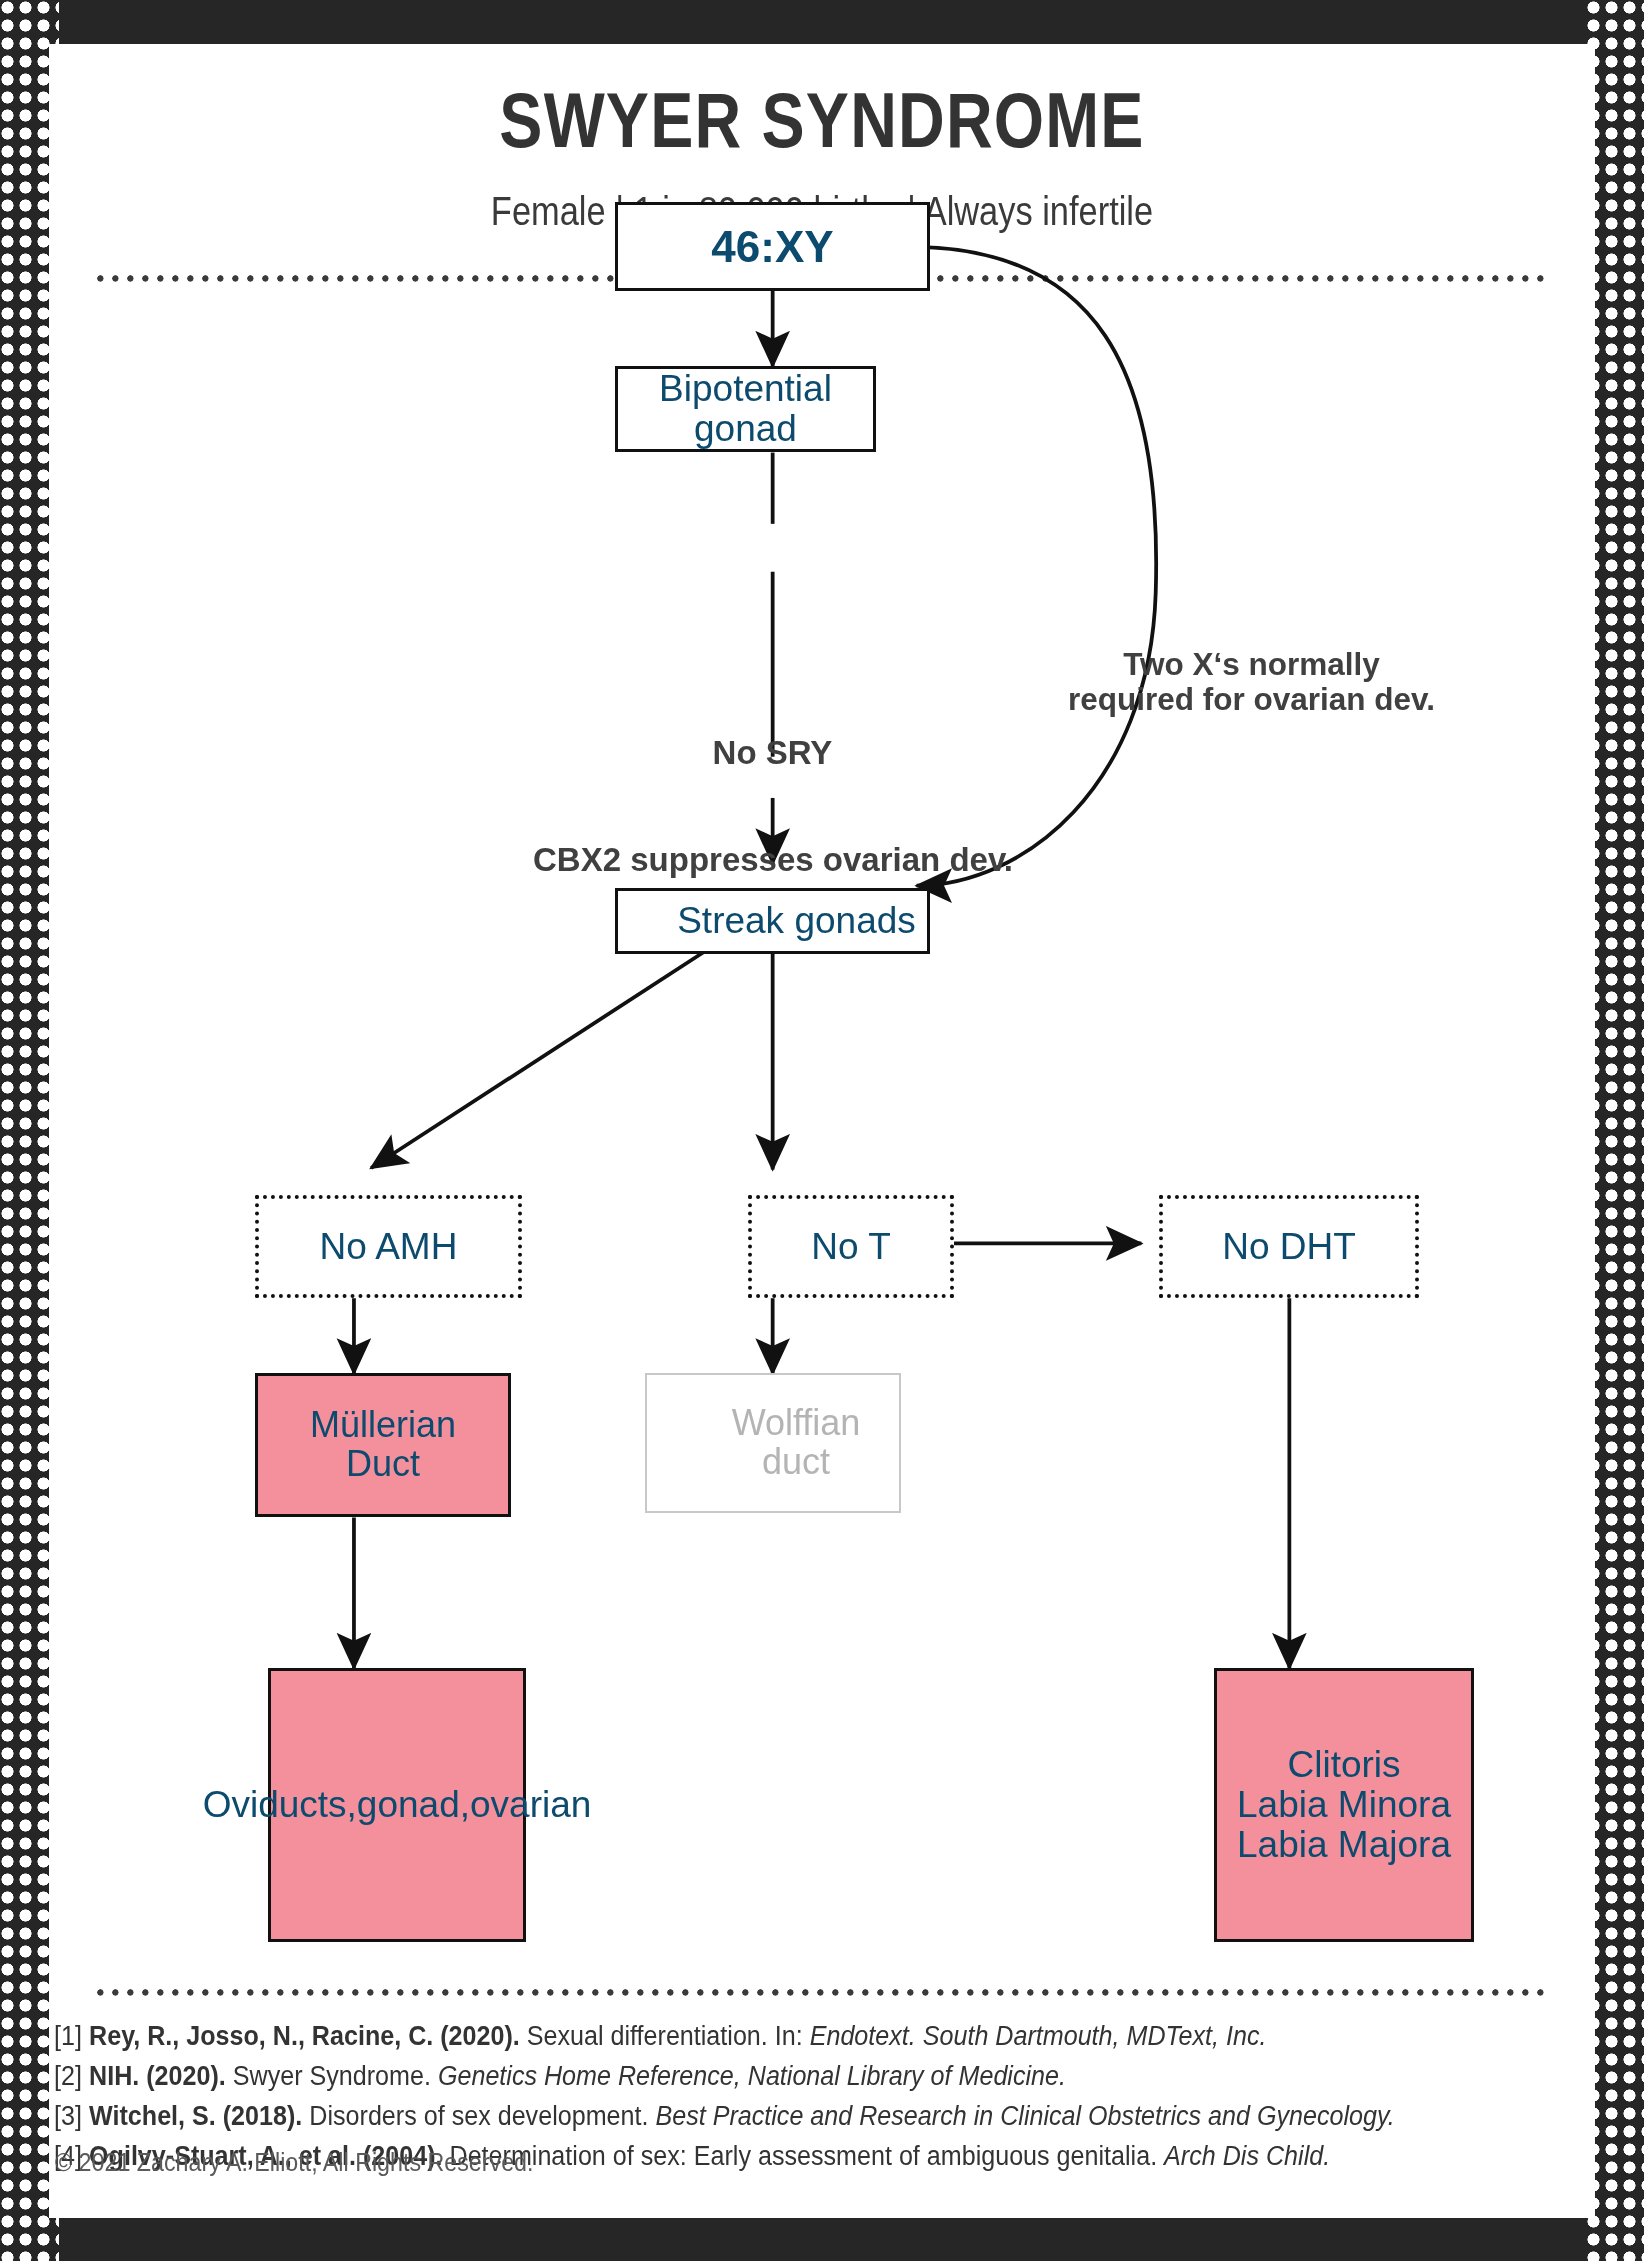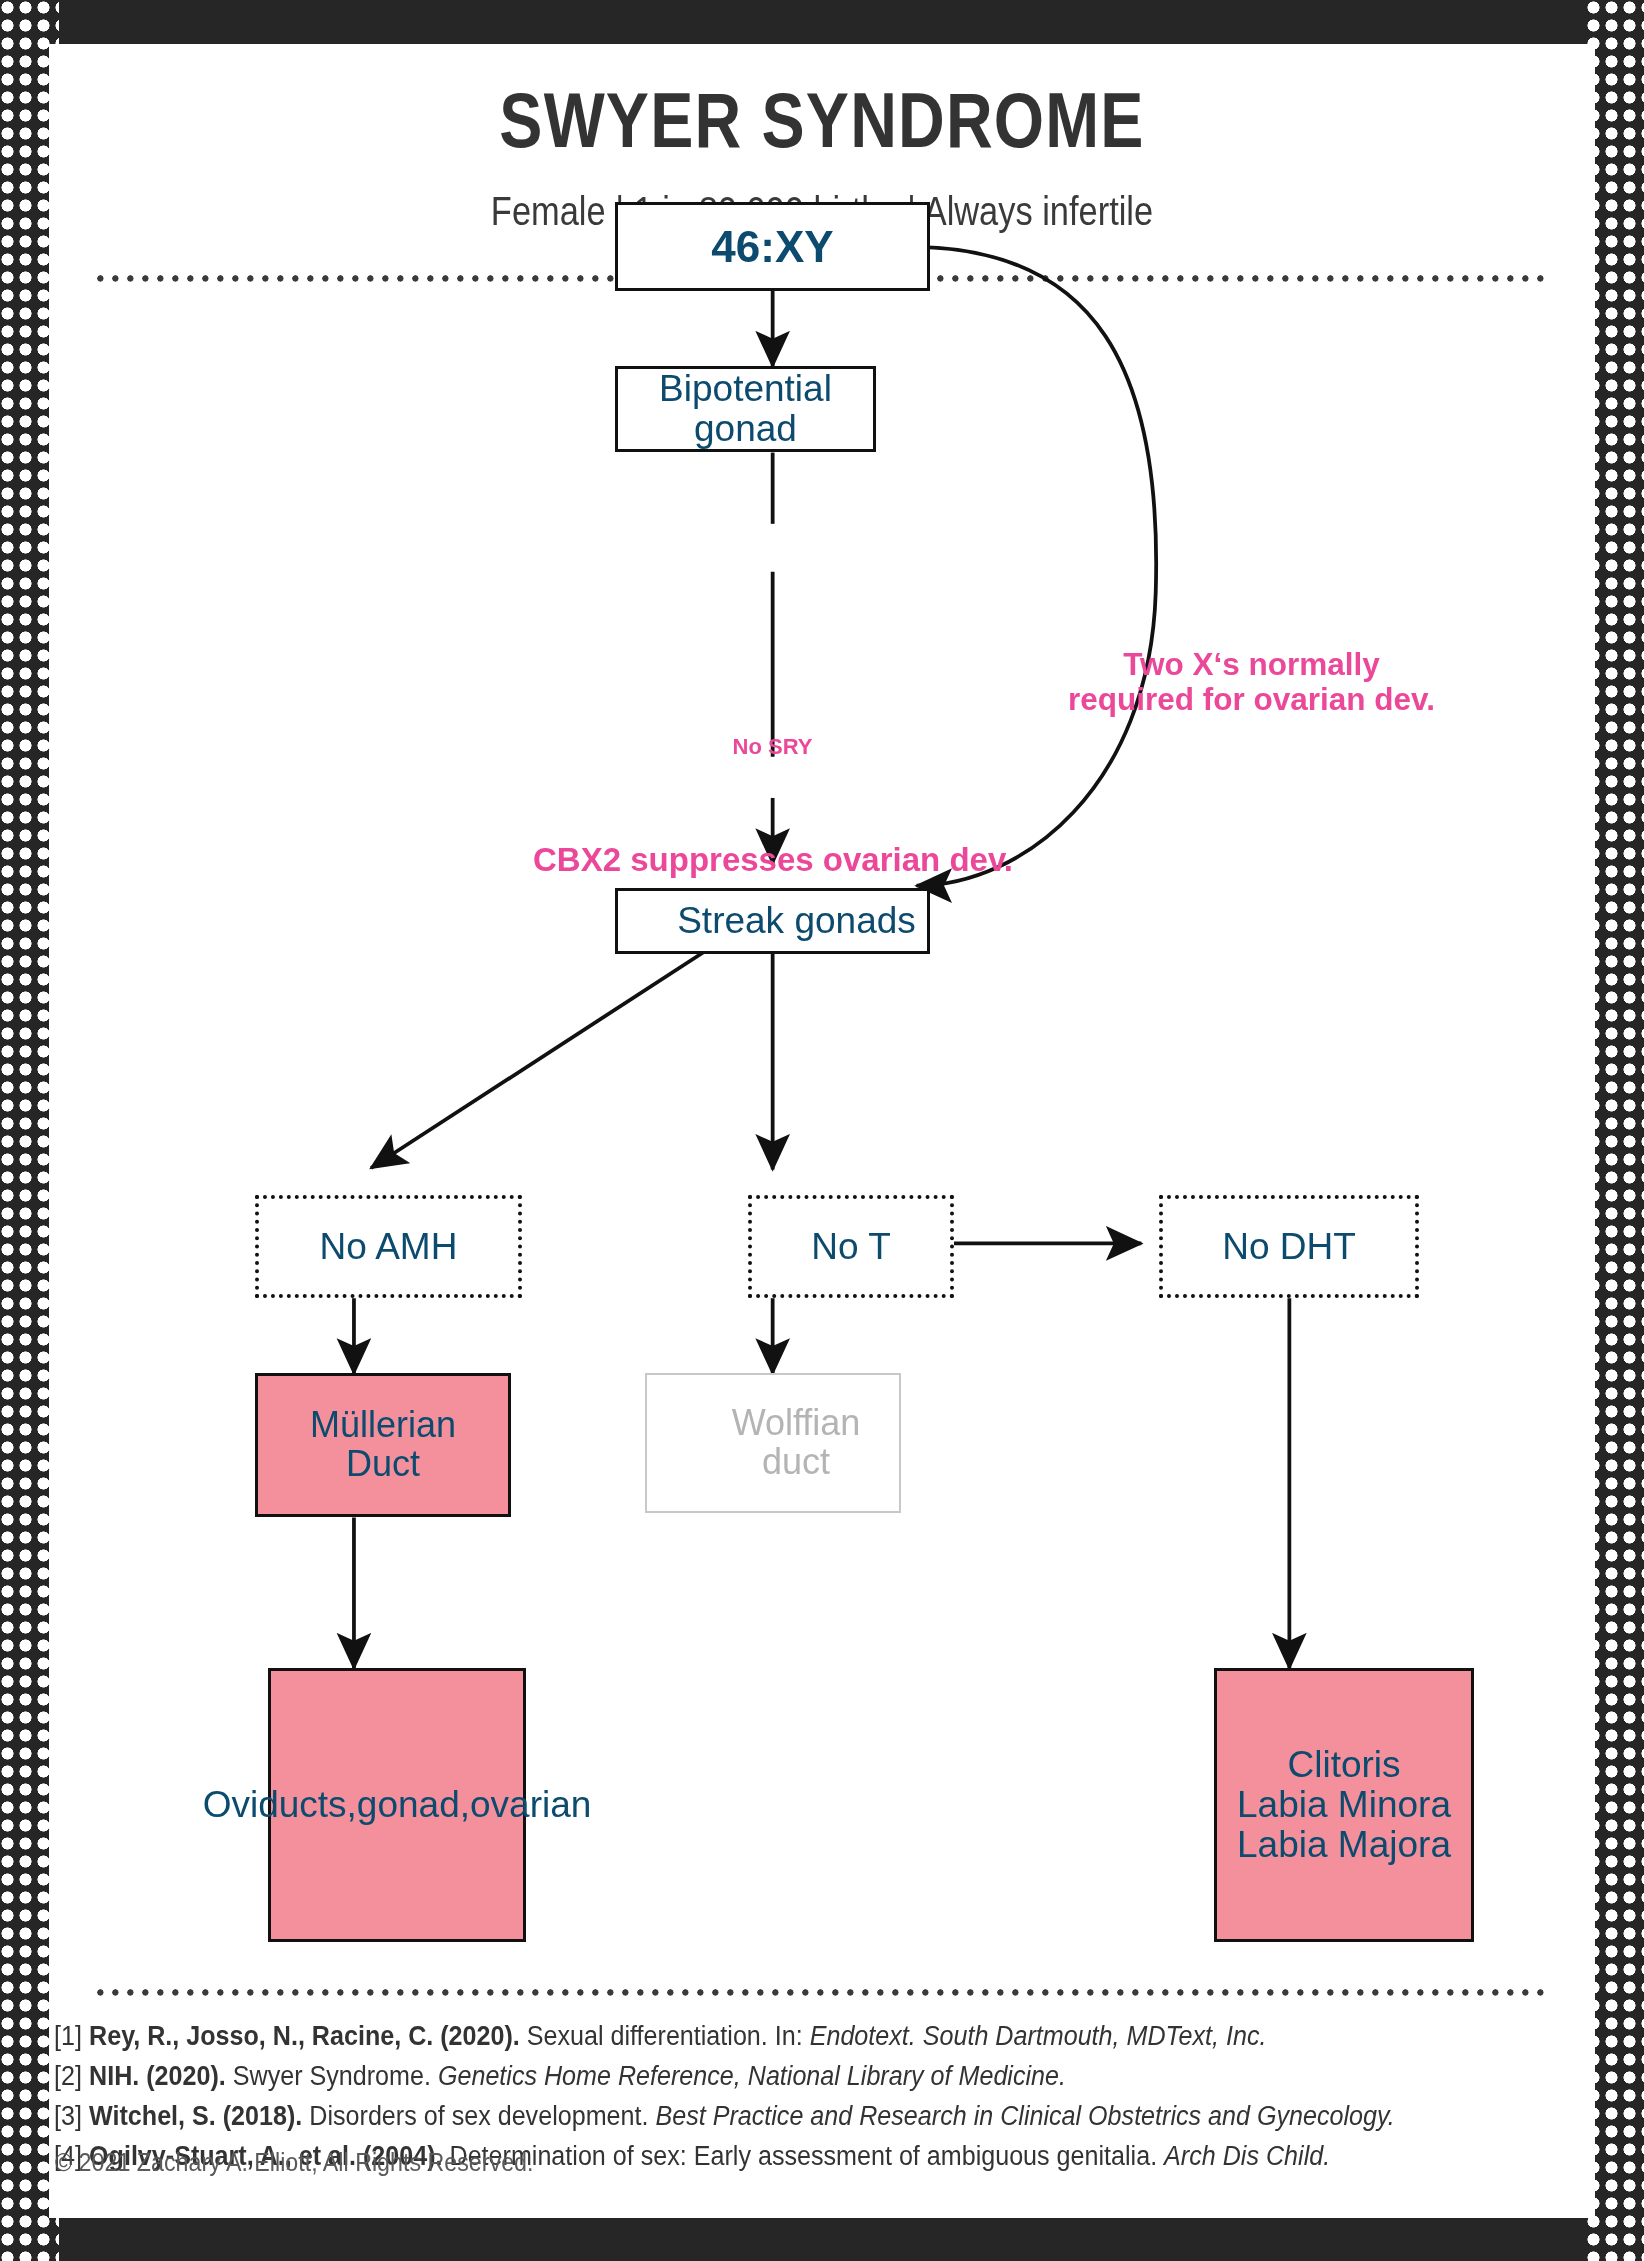--- a/index.html
+++ b/index.html
@@ -80,21 +80,21 @@
   }
   .solid{border:3.4px solid #111111;background:#ffffff;}
   .dotted{
     border:4.8px dotted #111111;background:#ffffff;
   }
   .pink{border:3.4px solid #111111;background:#F4909C;}
   .ghost{border:2.7px solid #c8c8c8;background:#ffffff;color:#b4b4b4;}
 
   .lbl{
     position:absolute;
-    color:#ec4899;
+    color:#404040;
     font-weight:bold;
     text-align:center;
     line-height:1.12;
   }
 
   
   #refs{position:absolute;left:0;top:1977px;width:1546px;}
   .ref{
     font-size:27px;color:#333333;
     margin:0 0 9px 0;padding:0 0 0 5.5px;
@@ -159,21 +159,21 @@
 
       <div class="node solid" style="left:566px;top:158px;width:315px;height:89px;font-size:44px;font-weight:bold;">
         <span>46:XY</span>
       </div>
 
       <div class="node solid" style="left:566px;top:322px;width:261px;height:86px;font-size:37px;flex-direction:column;">
         <span>Bipotential</span>
         <span>gonad</span>
       </div>
 
-      <div class="lbl" style="left:566px;top:691px;width:315px;font-size:22px;">
+      <div class="lbl" style="left:566px;top:691px;width:315px;font-size:33px;">
         <span>No SRY</span>
       </div>
 
       <div class="lbl" style="left:450px;top:798px;width:548px;font-size:33px;">
         <span>CBX2 suppresses ovarian dev.</span>
       </div>
 
       <div class="lbl" style="left:1007px;top:603px;width:391px;font-size:31.5px;">
         <div>Two X‘s normally</div>
         <div>required for ovarian dev.</div>

